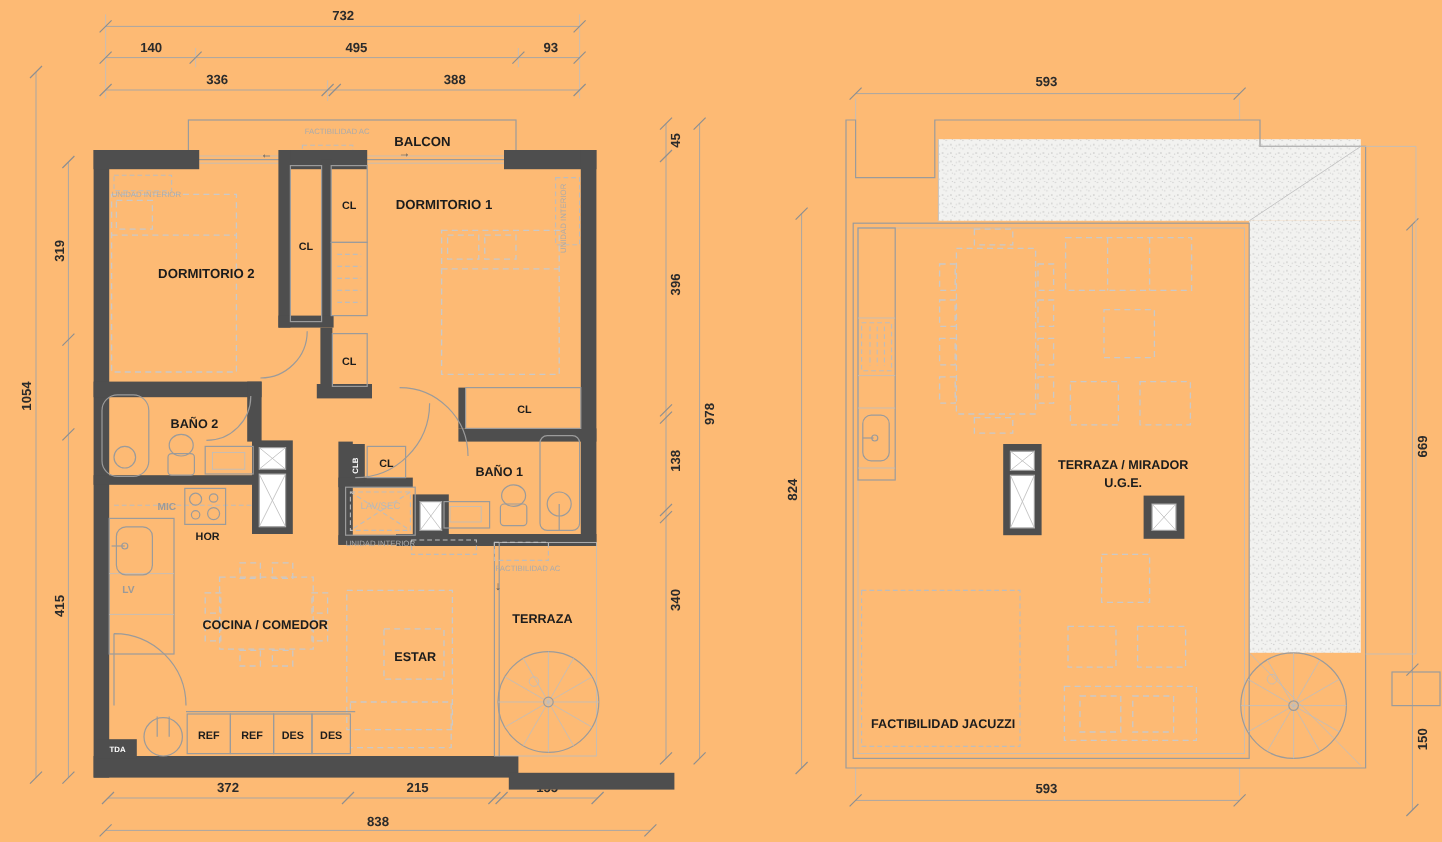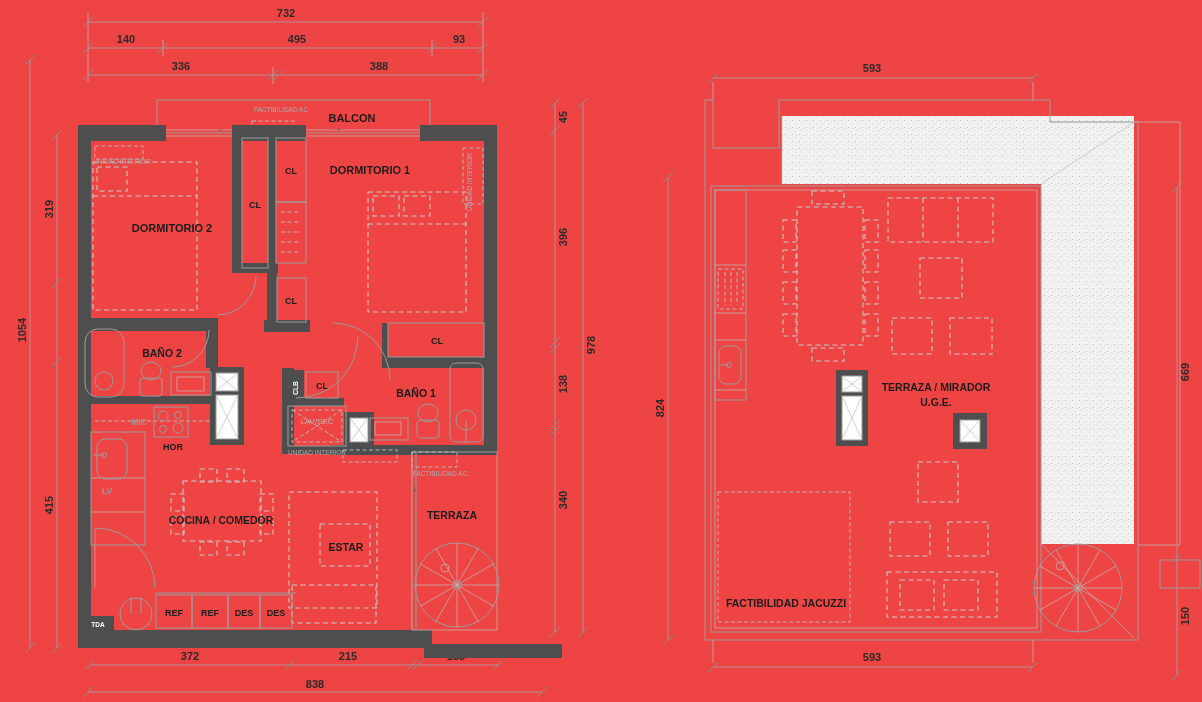--- a/index.html
+++ b/index.html
@@ -1,16 +1,16 @@
 <!DOCTYPE html>
 <html><head>
 <meta charset="utf-8">
 <style>
   html,body{margin:0;padding:0;background:#ffffff}
-  .sheet{position:relative;width:1202px;height:702px;background:#ef4444;overflow:hidden;
+  .sheet{position:relative;width:1202px;height:702px;background:#fdba74;overflow:hidden;
          font-family:"Liberation Sans",sans-serif}
   svg{display:block}
   .wall{fill:#4e4e4e;stroke:none}
   .thin{fill:none;stroke:#9b9b9b;stroke-width:1}
   .thinw{fill:#ffffff;stroke:#9b9b9b;stroke-width:1}
   .t2{fill:none;stroke:#bdbdbd;stroke-width:0.7}
   .dash{fill:none;stroke:#c9c9c9;stroke-width:1.1;stroke-dasharray:5 3.5}
   .dashg{fill:none;stroke:#bdbdbd;stroke-width:0.9;stroke-dasharray:4 2.5}
   .dim{fill:none;stroke:#a5a5a5;stroke-width:0.8}
   .tk{stroke:#8f8f8f;stroke-width:1;fill:none}

